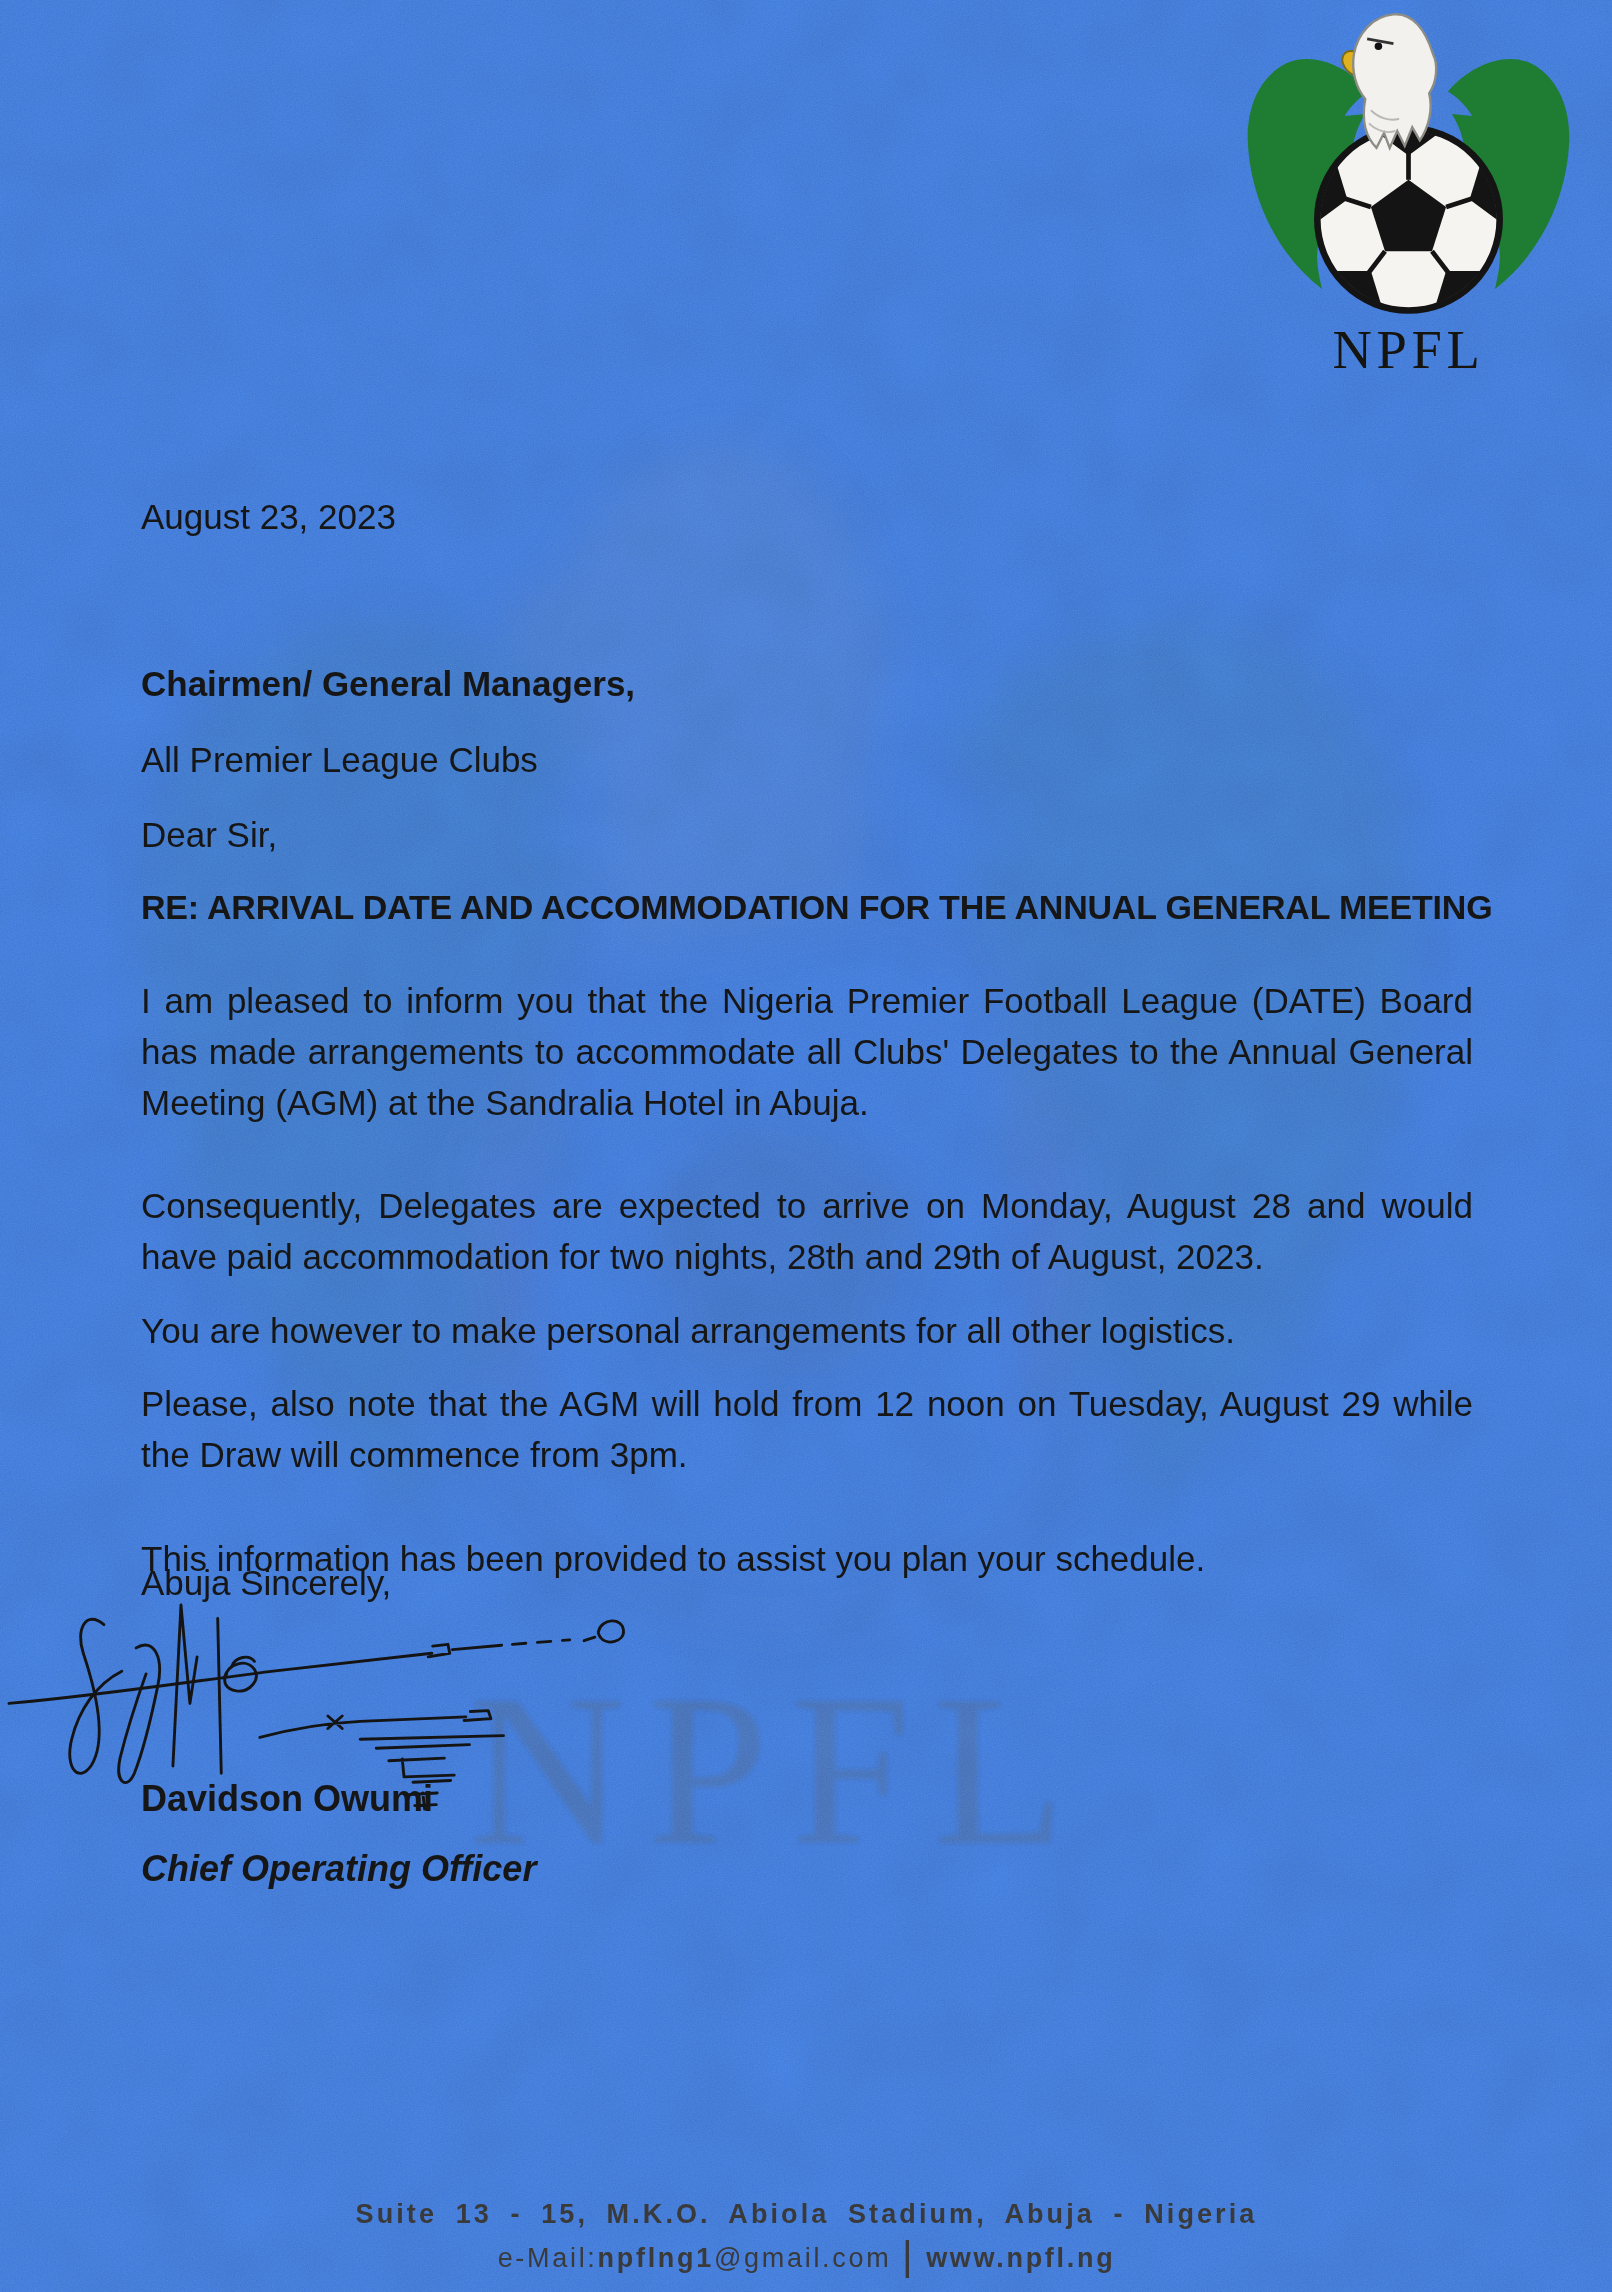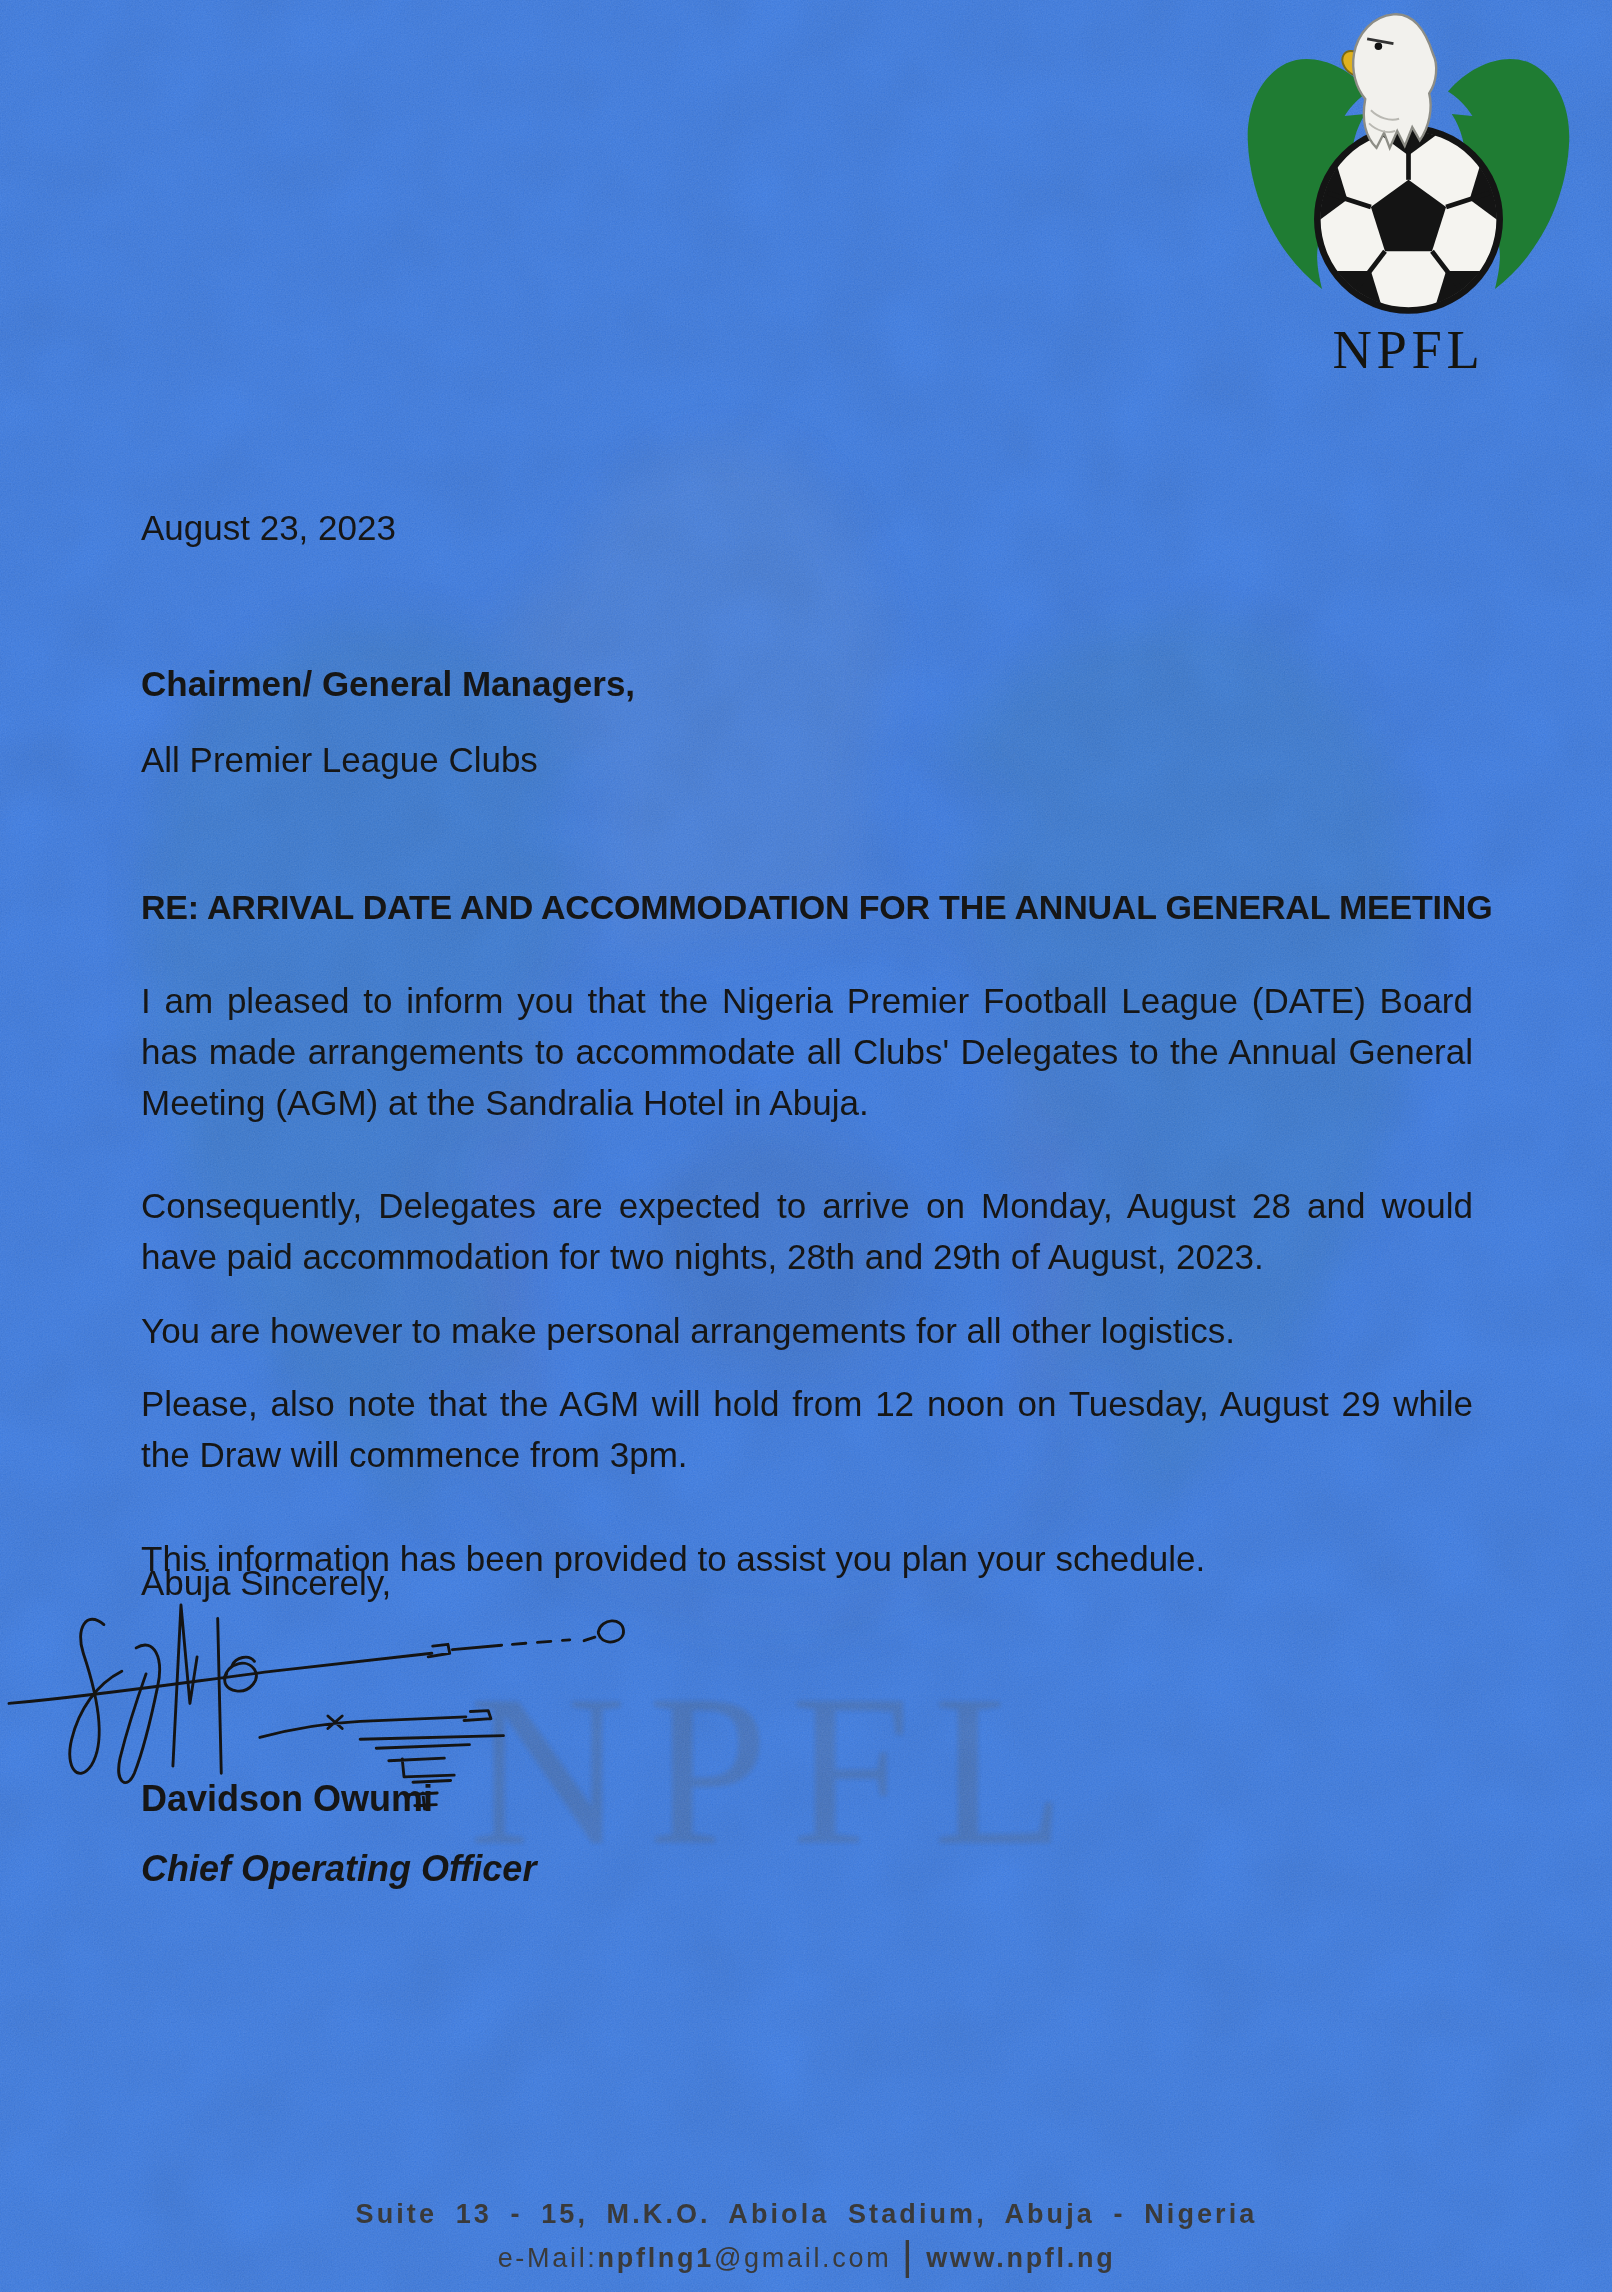--- a/index.html
+++ b/index.html
@@ -108,23 +108,24 @@
       <path d="M18 46 C6 42 0 52 6 62 C10 69 20 74 32 75 L40 64 C32 56 25 50 18 46 Z" fill="#dfb11e" stroke="#7c6a12" stroke-width="2"></path>
       <path d="M58 6 C36 8 20 26 16 48 C13 66 18 84 28 96 C24 118 28 136 40 148 L48 132 L54 148 L62 130 L70 146 L78 126 L86 140 C96 126 100 106 96 90 C104 78 106 60 100 48 C92 22 78 4 58 6 Z" fill="#f2f1ed" stroke="#8d8d86" stroke-width="2.5"></path>
       <path d="M34 108 C42 116 54 120 64 117 M32 122 C40 130 52 133 60 130" fill="none" stroke="#b9b8b2" stroke-width="2"></path>
       <circle cx="42" cy="40" r="4" fill="#111"></circle>
       <path d="M30 32 L58 37" stroke="#333" stroke-width="3" fill="none"></path>
     </g>
 
     <text x="180" y="386" text-anchor="middle" font-family="Liberation Serif, serif" font-size="58" letter-spacing="5" fill="#15140f">NPFL</text>
   </svg>
 
-  <div class="block" style="top:502px">August 23, 2023</div>
+  <div class="block" style="top:491px">August 23, 2023</div>
   <div class="block bold" style="top:658px">Chairmen/ General Managers,</div>
   <div class="block" style="top:734px">All Premier League Clubs</div>
+  <div class="block" style="top:809px">Dear Sir,</div>
   <div class="block subject" style="top:882px">RE: ARRIVAL DATE AND ACCOMMODATION FOR THE ANNUAL GENERAL MEETING</div>
 
   <p class="block para" style="top:940px">I am pleased to inform you that the Nigeria Premier Football League (DATE) Board has made arrangements to accommodate all Clubs' Delegates to the Annual General Meeting (AGM) at the Sandralia Hotel in Abuja.</p>
   <p class="block para" style="top:1145px">Consequently, Delegates are expected to arrive on Monday, August 28 and would have paid accommodation for two nights, 28th and 29th of August, 2023.</p>
   <p class="block" style="top:1270px">You are however to make personal arrangements for all other logistics.</p>
   <p class="block para" style="top:1343px">Please, also note that the AGM will hold from 12 noon on Tuesday, August 29 while the Draw will commence from 3pm.</p>
   <p class="block" style="top:1498px">This information has been provided to assist you plan your schedule.</p>
 
   <div class="block" style="top:1557px">Abuja Sincerely,</div>
 

